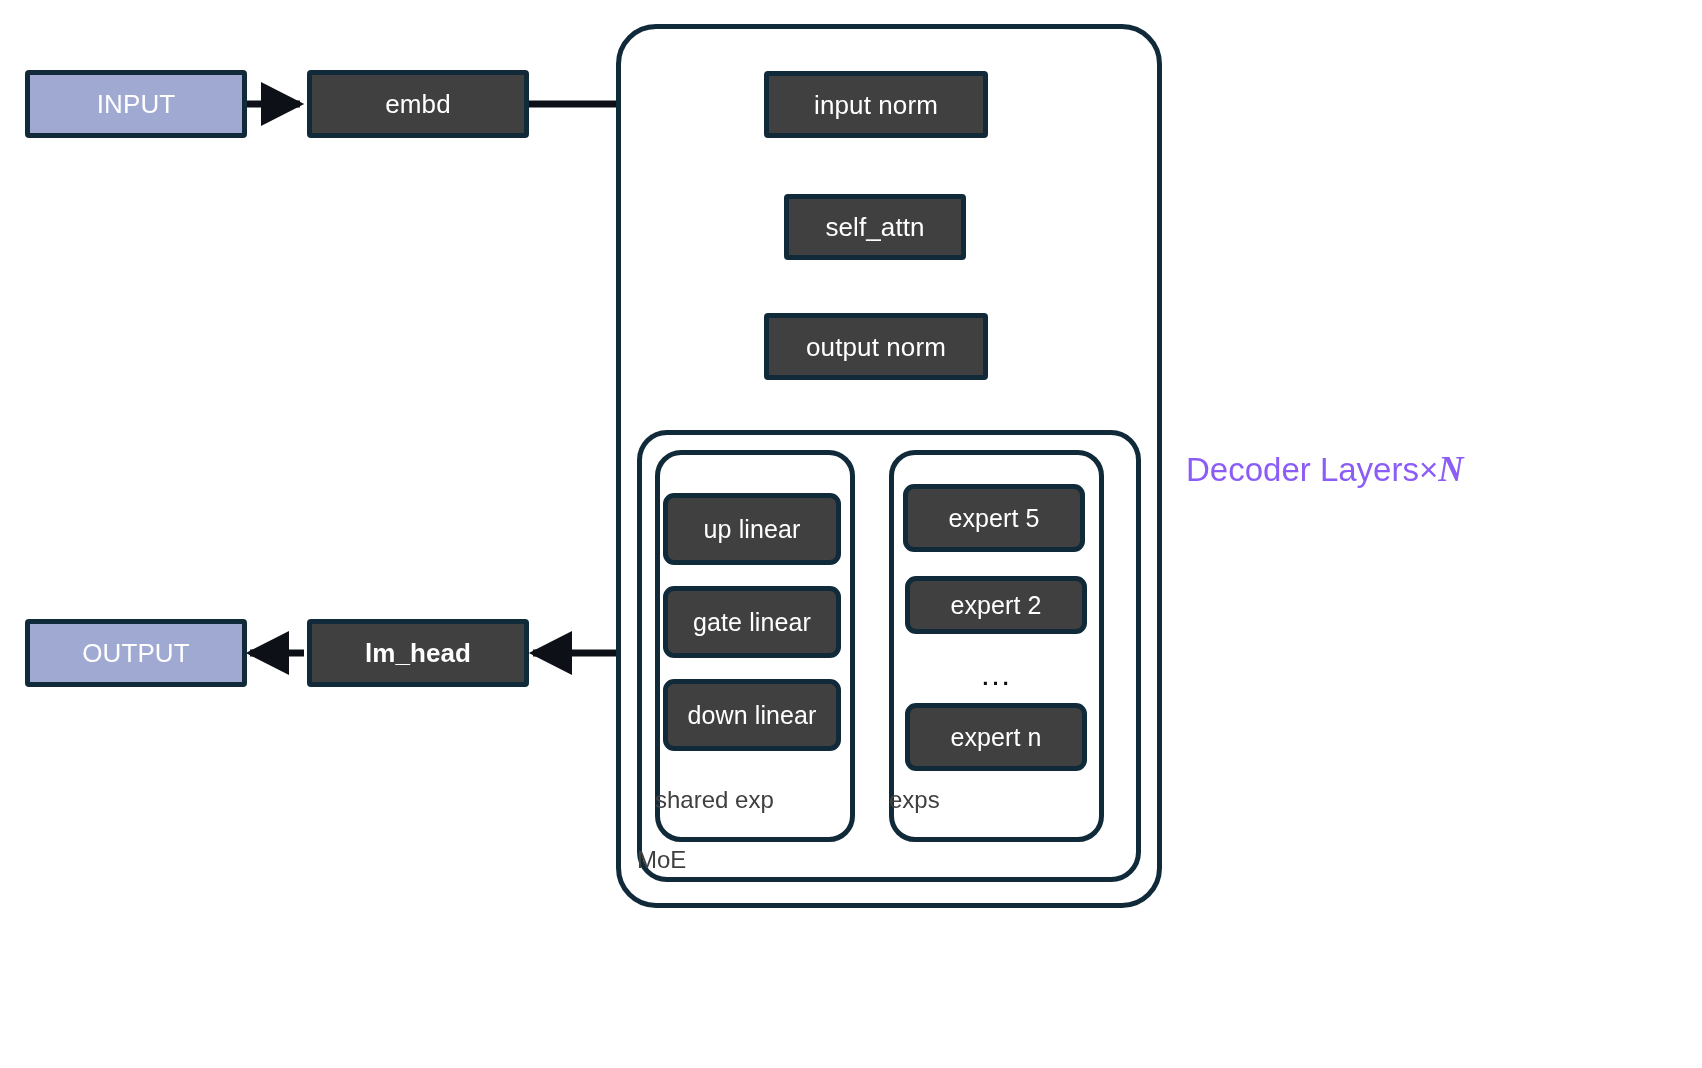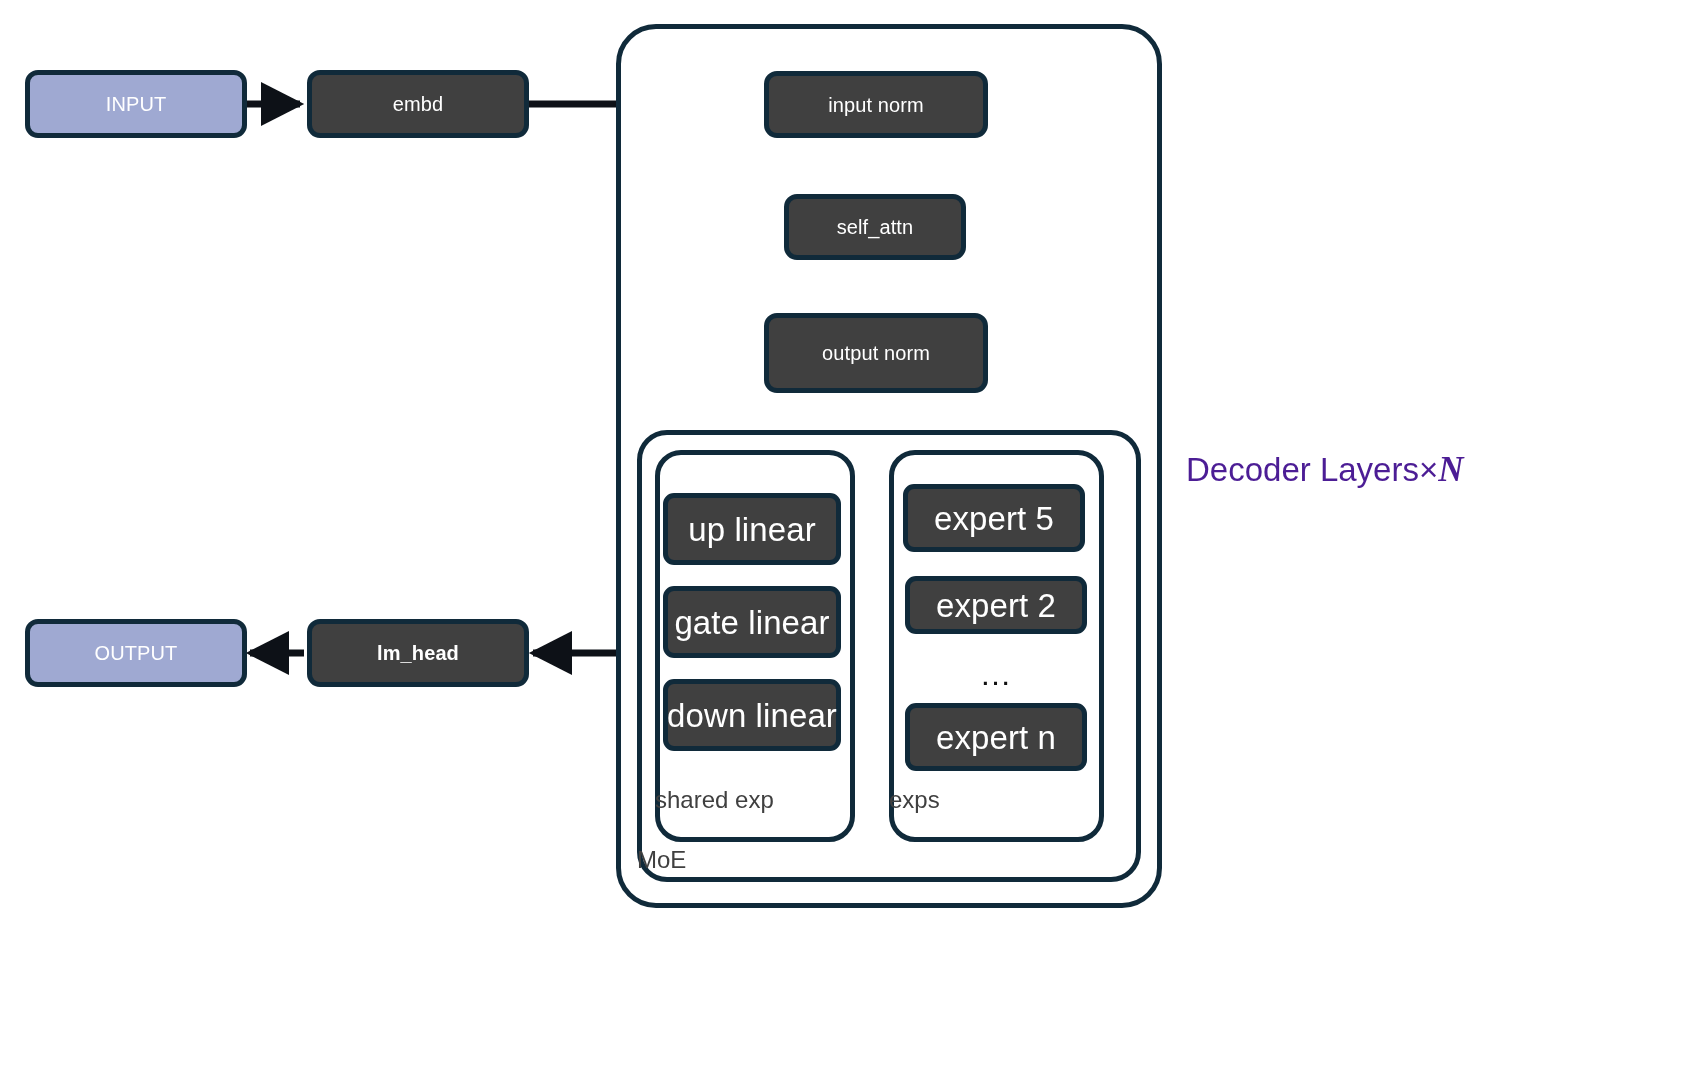--- a/index.html
+++ b/index.html
@@ -18,34 +18,34 @@
     width: 1702px;
     height: 1068px;
     background: #ffffff;
   }
 
   
   .node {
     position: absolute;
     box-sizing: border-box;
     border: 5px solid #102A3A;
-    border-radius: 13px;
+    border-radius: 4px;
     display: flex;
     align-items: center;
     justify-content: center;
     color: #ffffff;
-    font-size: 20px;
+    font-size: 26px;
     line-height: 1;
     letter-spacing: 0.1px;
     white-space: nowrap;
   }
   .node.red   { background: #404040; }
   .node.blue  { background: #9FA9D2; }
 
-  .node.small { font-size: 33px; border-width: 5px; border-radius: 11px; }
+  .node.small { font-size: 25px; border-width: 5px; border-radius: 11px; }
 
   
   .group {
     position: absolute;
     box-sizing: border-box;
     background: #ffffff;
     border: 5px solid #102A3A;
   }
   .group.outer-decoder { border-radius: 40px; }
   .group.moe           { border-radius: 30px; }
@@ -57,21 +57,21 @@
     color: #404040;
     font-size: 24px;
     line-height: 1;
     white-space: nowrap;
     text-align: left;
   }
 
   
   .side-label {
     position: absolute;
-    color: #4c1d95;
+    color: #8b5cf6;
     font-size: 33px;
     line-height: 1;
     white-space: nowrap;
   }
   .side-label .nvar {
     font-family: "Liberation Serif", serif;
     font-style: italic;
     font-weight: bold;
     font-size: 35px;
   }
@@ -156,21 +156,21 @@
   </div>
 
   <div class="node red" style="left:764px; top:71px; width:224px; height:67px;">
     <span>input norm</span>
   </div>
 
   <div class="node red" style="left:784px; top:194px; width:182px; height:66px;">
     <span>self_attn</span>
   </div>
 
-  <div class="node red" style="left:764px; top:313px; width:224px; height:80px;">
+  <div class="node red" style="left:764px; top:313px; width:224px; height:67px;">
     <span>output norm</span>
   </div>
 
   <div class="node red small" style="left:663px; top:493px; width:178px; height:72px;">
     <span>up linear</span>
   </div>
 
   <div class="node red small" style="left:663px; top:586px; width:178px; height:72px;">
     <span>gate linear</span>
   </div>

